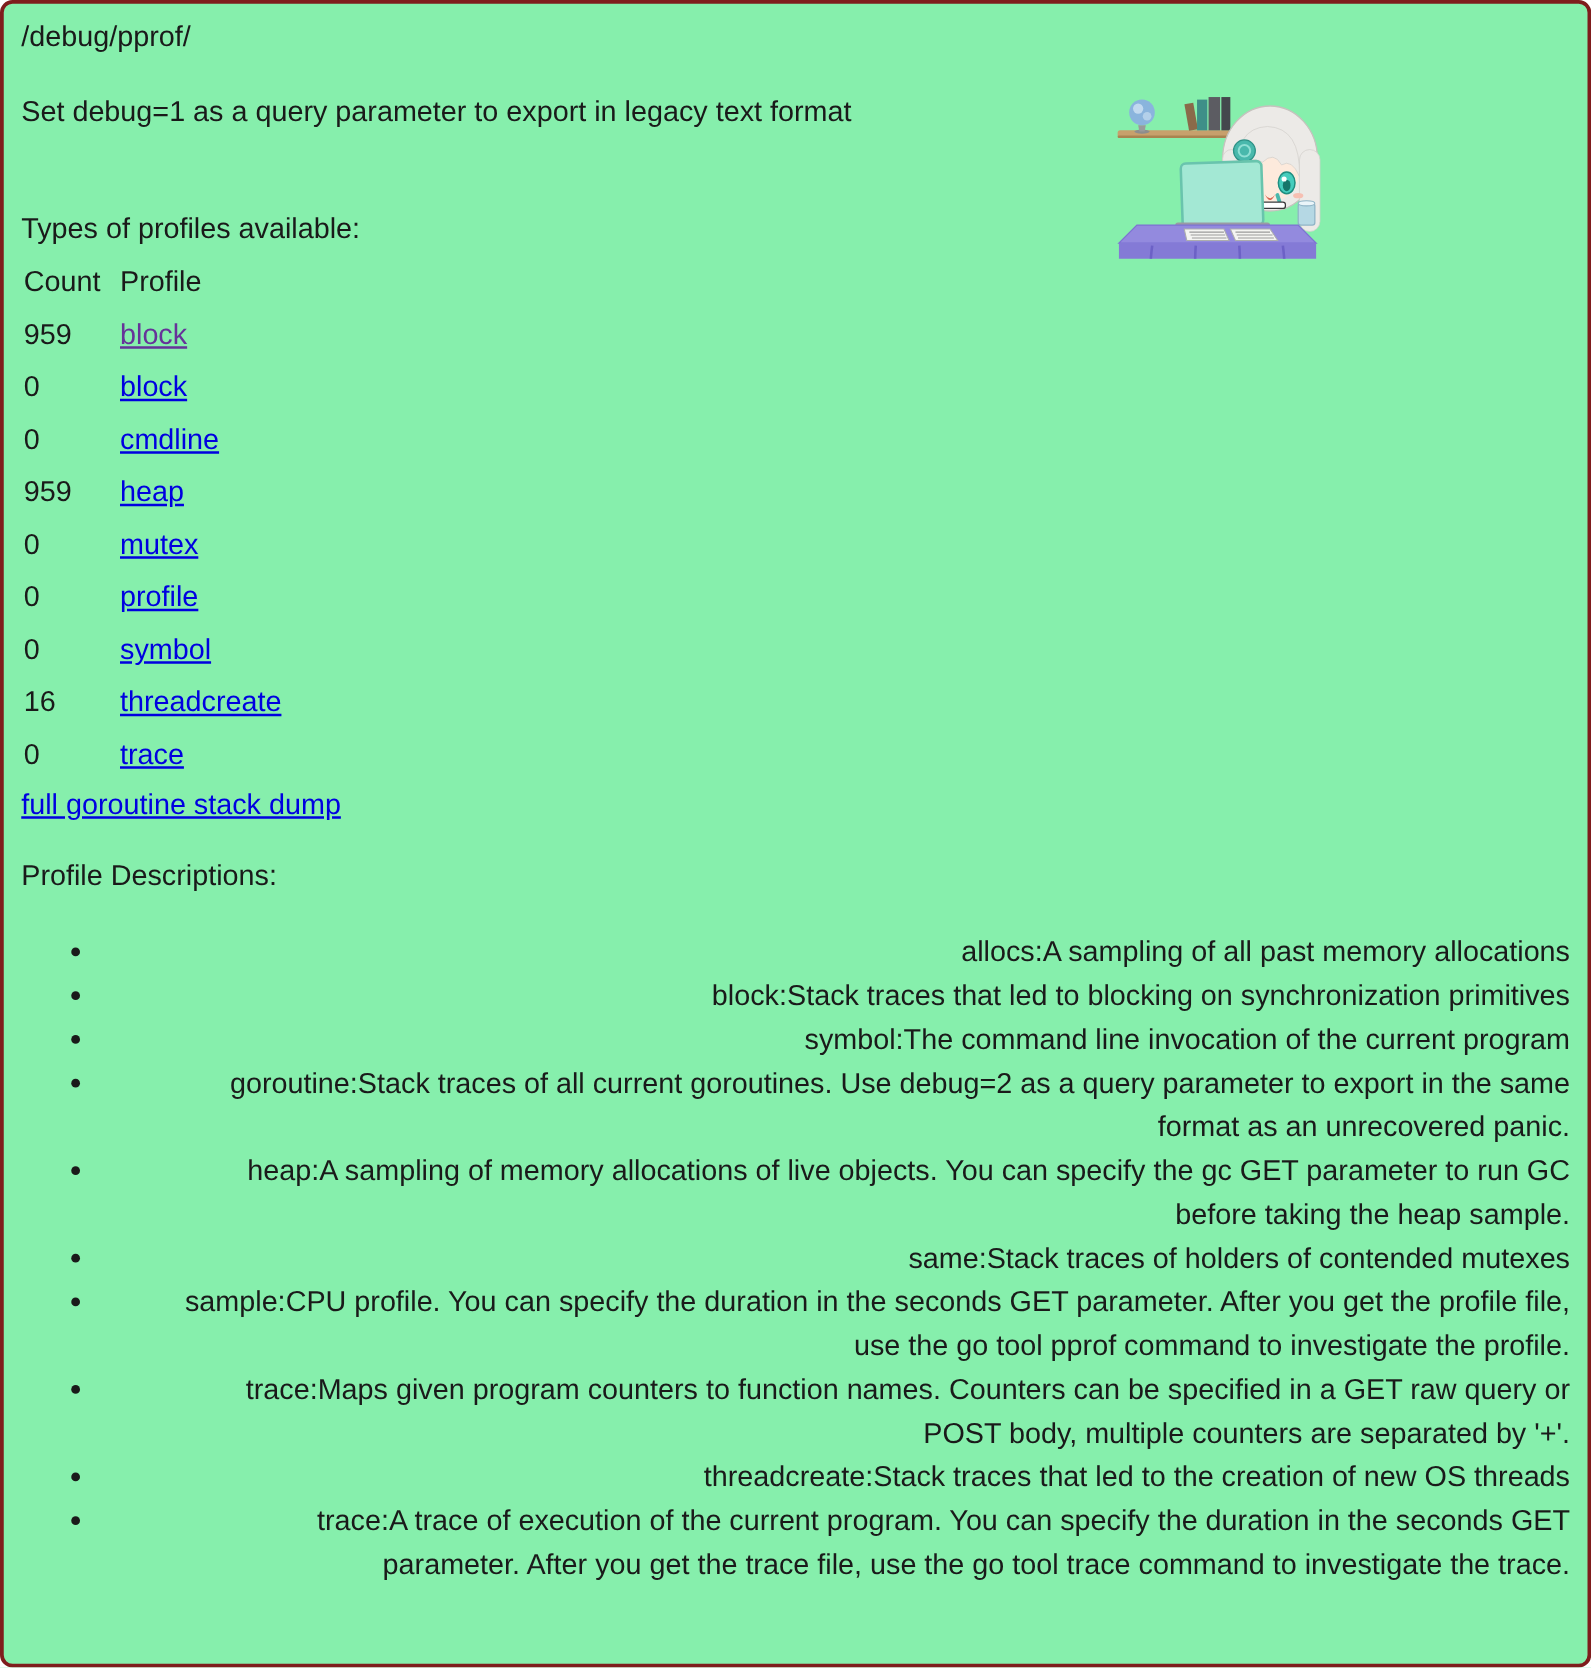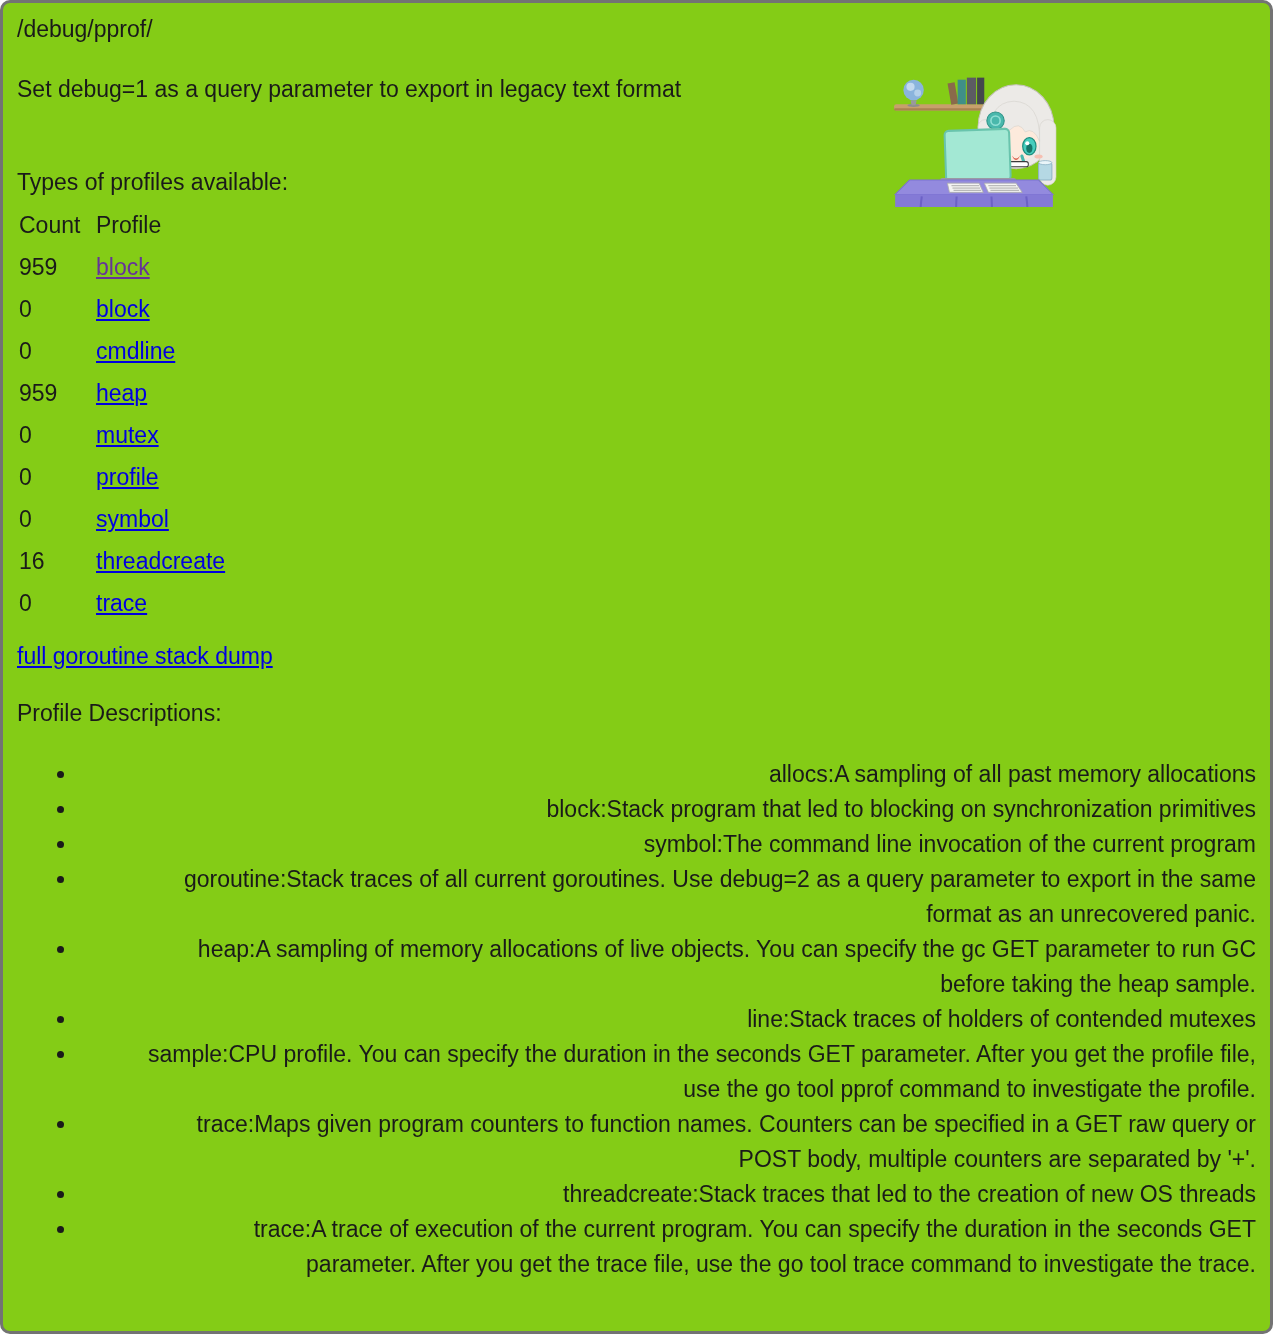--- a/index.html
+++ b/index.html
@@ -6,35 +6,35 @@
   body{
     font-family:"Liberation Sans","DejaVu Sans",sans-serif;
     font-size:23px;
     color:#1a1a1a;
   }
   .page{
     position:relative;
     box-sizing:border-box;
     width:1273px;
     height:1334px;
-    border:3px solid #737373;
+    border:3px solid #7f1d1d;
     border-radius:10px;
     padding:10px 14px;
     overflow:hidden;
-    background:#84cc16;
+    background:#86efac;
   }
   .title{margin-top:3px;line-height:27px;}
   .subtitle{margin:33px 0 0;line-height:27px;}
   .types-heading{margin-top:66px;line-height:27px;}
   table.profiles{border-collapse:separate;border-spacing:2px;margin-top:8px;}
   table.profiles td{padding:6px 0 7px;line-height:27px;}
   table.profiles td.count-col{width:75px;}
   a{color:#0000e0;text-decoration:underline;}
   a.visited{color:#663399;}
-  .full-dump-row{margin-top:17px;line-height:27px;}
+  .full-dump-row{margin-top:4px;line-height:27px;}
   .desc-heading{margin:30px 0 0;line-height:27px;}
   ul.descriptions{margin:30px 0 0;padding-left:61px;text-align:right;}
   ul.descriptions li{line-height:35px;}
   .profile-name{display:inline-block;width:148px;vertical-align:top;}
   .illustration{
     position:absolute;
     top:60px;
     left:886px;
     width:168px;
     height:144px;
@@ -182,33 +182,33 @@
     <a href="#">full goroutine stack dump</a>
   </div>
 
   <p class="desc-heading">Profile Descriptions:</p>
 
   <ul class="descriptions">
     <li>
       <div class="profile-name">allocs: </div><span>A sampling of all past memory allocations</span>
     </li>
     <li>
-      <div class="profile-name">block: </div><span>Stack program that led to blocking on synchronization primitives</span>
+      <div class="profile-name">block: </div><span>Stack traces that led to blocking on synchronization primitives</span>
     </li>
     <li>
       <div class="profile-name">symbol: </div><span>The command line invocation of the current program</span>
     </li>
     <li>
       <div class="profile-name">goroutine: </div><span>Stack traces of all current goroutines. Use debug=2 as a query parameter to export in the same format as an unrecovered panic.</span>
     </li>
     <li>
       <div class="profile-name">heap: </div><span>A sampling of memory allocations of live objects. You can specify the gc GET parameter to run GC before taking the heap sample.</span>
     </li>
     <li>
-      <div class="profile-name">line: </div><span>Stack traces of holders of contended mutexes</span>
+      <div class="profile-name">same: </div><span>Stack traces of holders of contended mutexes</span>
     </li>
     <li>
       <div class="profile-name">sample: </div><span>CPU profile. You can specify the duration in the seconds GET parameter. After you get the profile file, use the go tool pprof command to investigate the profile.</span>
     </li>
     <li>
       <div class="profile-name">trace: </div><span>Maps given program counters to function names. Counters can be specified in a GET raw query or POST body, multiple counters are separated by '+'.</span>
     </li>
     <li>
       <div class="profile-name">threadcreate: </div><span>Stack traces that led to the creation of new OS threads</span>
     </li>

